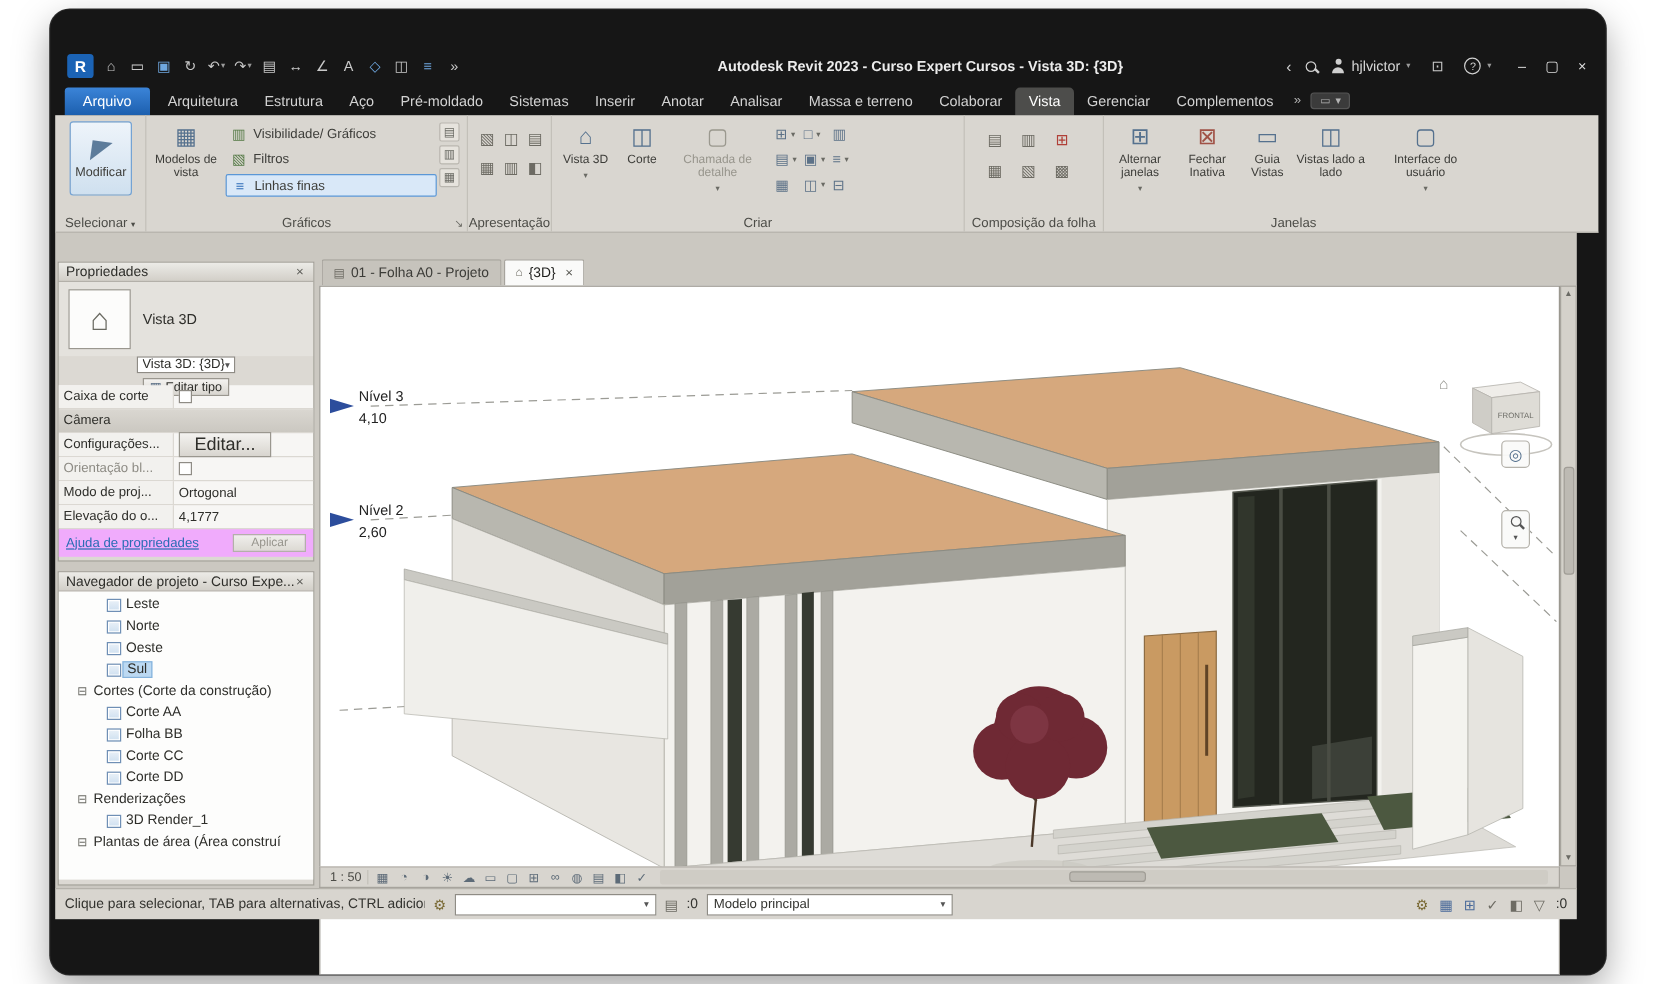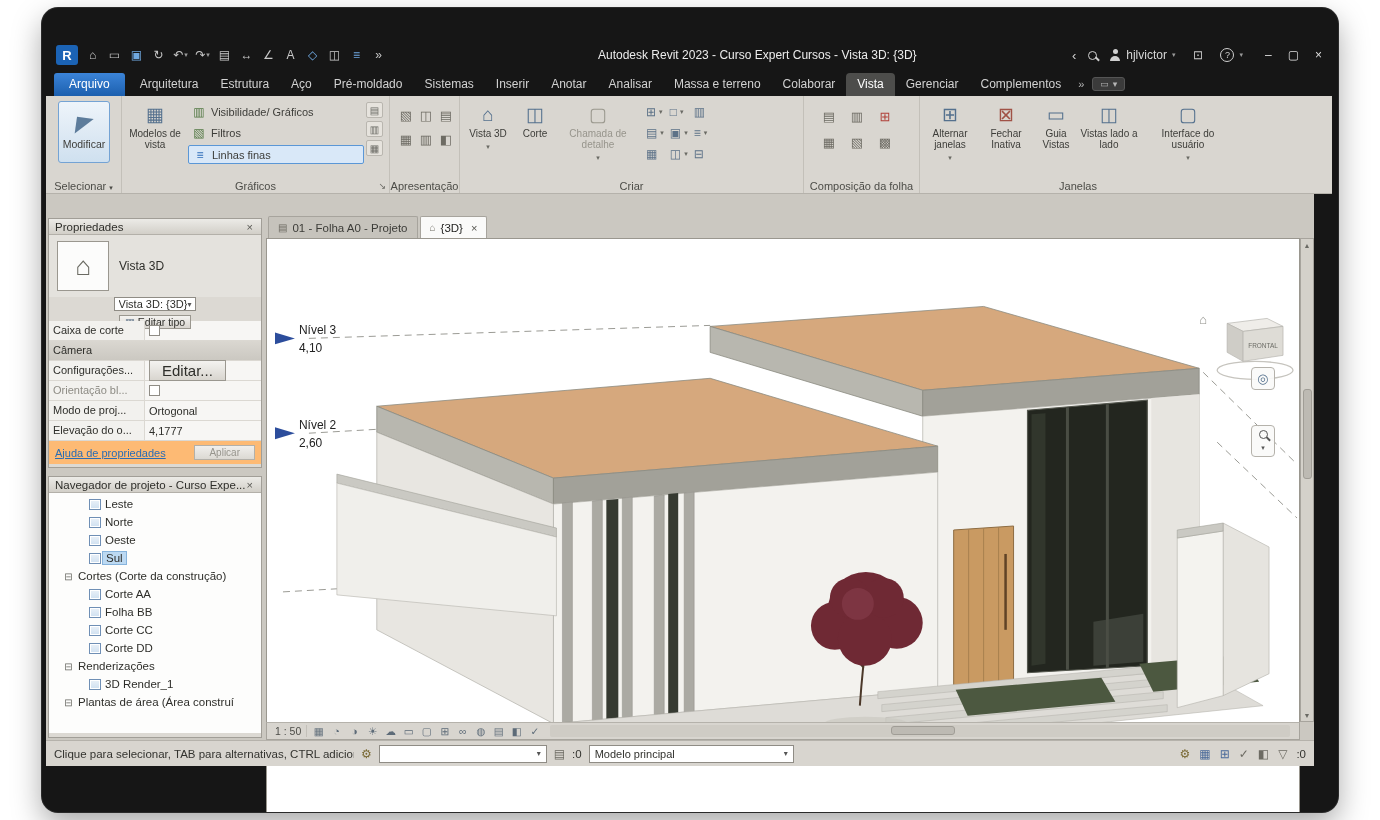--- a/index.html
+++ b/index.html
@@ -13,21 +13,21 @@
   .titlebar { position:absolute; left:0; top:32px; right:0; height:30px;
     display:flex; align-items:center; color:#d6d6d6; }
   .qat { display:flex; align-items:center; gap:1px; padding-left:14px; }
   .qi { min-width:21px; height:20px; display:flex; align-items:center; justify-content:center;
     font-size:12px; color:#c9c9c9; border-radius:3px; }
   .qi .c { font-size:7px; margin-left:1px; color:#9a9a9a; }
   .rlogo { width:22px; height:20px; background:#1b63b5; color:#fff; font-weight:bold;
     border-radius:3px; display:flex; align-items:center; justify-content:center; font-size:13px; margin-right:3px; }
   .blueglyph { color:#6fa8e0; }
   .title { position:absolute; left:556px; top:0; height:30px; display:flex; align-items:center;
-    font-size:12px; color:#ececec; white-space:nowrap; }
+    font-size:12px; color:#ececec; white-space:nowrap;font-weight:bold; }
   .tright { position:absolute; right:16px; top:0; height:30px; display:flex; align-items:center; gap:12px; }
   .mag { display:inline-block; width:9px; height:9px; border:1.5px solid #cfcfcf; border-radius:50%; position:relative; }
   .mag::after { content:""; position:absolute; width:5px; height:1.5px; background:#cfcfcf;
     transform:rotate(45deg); right:-4px; bottom:-1px; }
   .mag.dk { border-color:#555; } .mag.dk::after { background:#555; }
   .person { display:inline-block; width:12px; height:12px; position:relative; }
   .person::before { content:""; position:absolute; left:3.5px; top:0; width:5px; height:5px; border-radius:50%; background:#cfcfcf; }
   .person::after { content:""; position:absolute; left:1px; top:6.5px; width:10px; height:5px; border-radius:5px 5px 0 0; background:#cfcfcf; }
   .userbox { display:flex; align-items:center; gap:5px; font-size:12px; }
   .helpc { width:14px; height:14px; border:1.2px solid #cfcfcf; border-radius:50%;
@@ -104,21 +104,21 @@
   .prow { display:flex; height:20px; border-bottom:1px solid #dbd8d2; align-items:stretch; }
   .plab { width:96px; background:#f2f1ee; border-right:1px solid #dbd8d2; padding:3px 4px;
     white-space:nowrap; overflow:hidden; font-size:11px; }
   .pval { flex:1; padding:3px 4px; font-size:11px; display:flex; align-items:center; }
   .prow.sect { background:linear-gradient(#dad7d1,#cbc8c1); font-size:11px; }
   .prow.sect .plab { background:transparent; border-right:none; width:auto; }
   .chk { width:11px; height:11px; border:1px solid #8f8c85; background:#fff; }
   .btn-sm { border:1px solid #9a978f; background:linear-gradient(#f4f3f0,#d8d5cf);
     font-size:15px; padding:1px 12px; }
   .gray-t { color:#8d8b84; }
-  .pfoot { height:23px; display:flex; align-items:center; justify-content:space-between; padding:0 6px; background:#fdba74; }
+  .pfoot { height:23px; display:flex; align-items:center; justify-content:space-between; padding:0 6px; background:#f0abfc; }
   .plink { color:#2a6db5; text-decoration:underline; font-size:11px; }
   .apply { border:1px solid #b3b0a9; background:linear-gradient(#f0efec,#dcd9d3); color:#97958d;
     font-size:10px; padding:1px 14px; }
 
   .tree { background:#fdfdfc; height:240px; overflow:hidden; padding-top:2px; }
   .titem { height:18px; display:flex; align-items:center; gap:4px; font-size:11.5px; white-space:nowrap; }
   .titem.lvl1 { padding-left:14px; } .titem.lvl2 { padding-left:40px; }
   .t-exp { font-size:10px; color:#6a6a64; width:11px; text-align:center; }
   .vicon { width:12px; height:11px; border:1px solid #6f8fb5; background:linear-gradient(#eaf1f8,#cfe0f0);
     box-shadow:inset 0 0 0 1px #fff; flex:none; }

